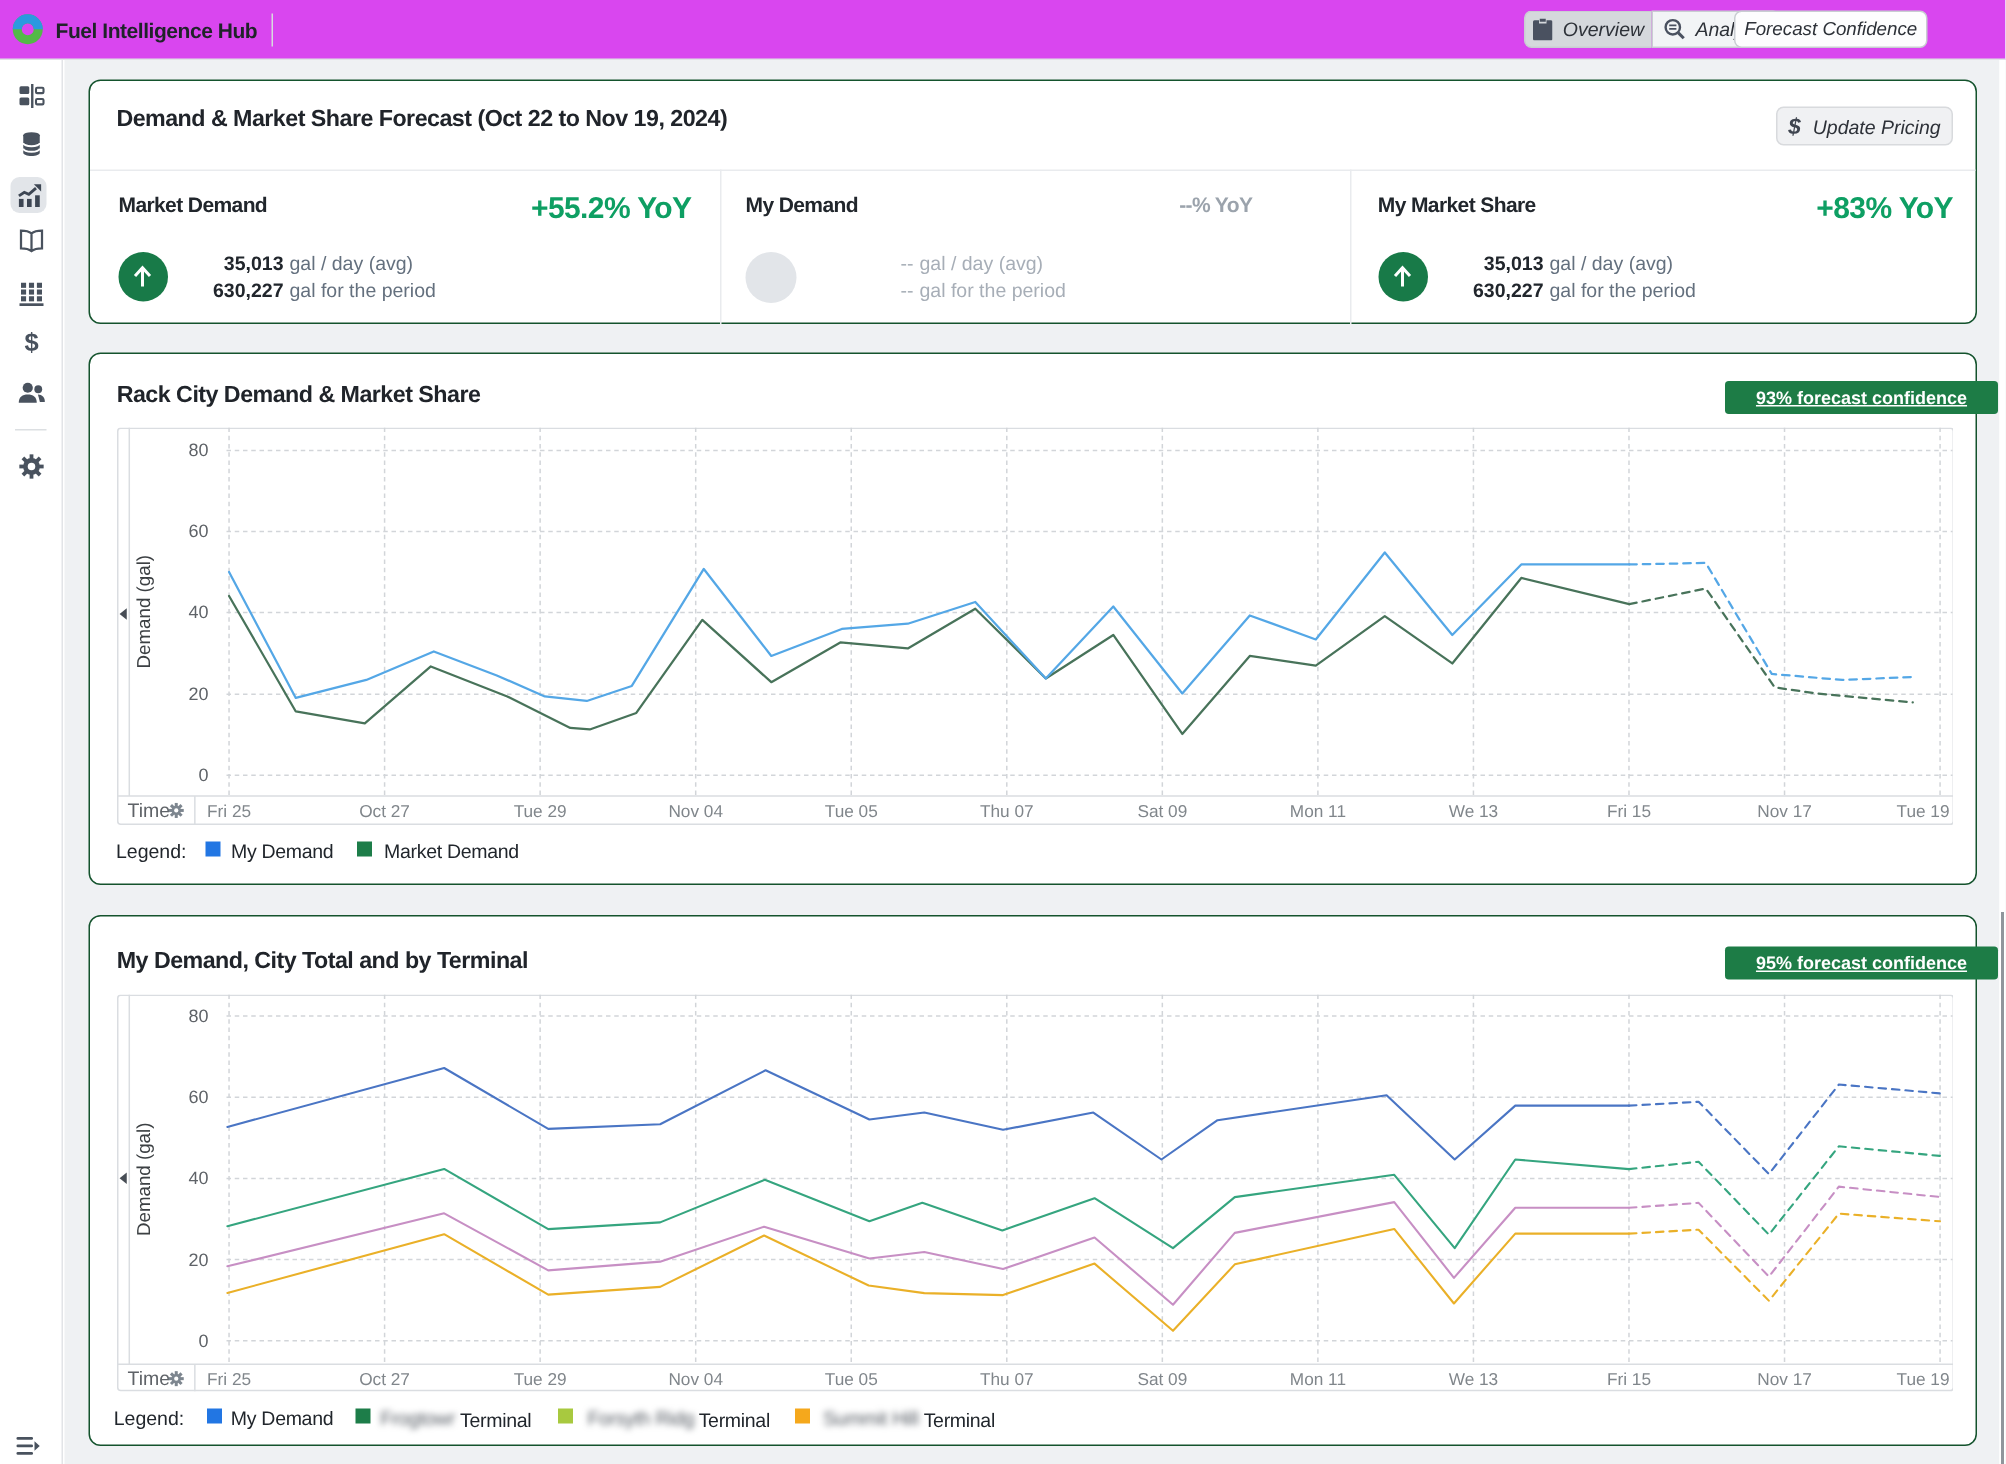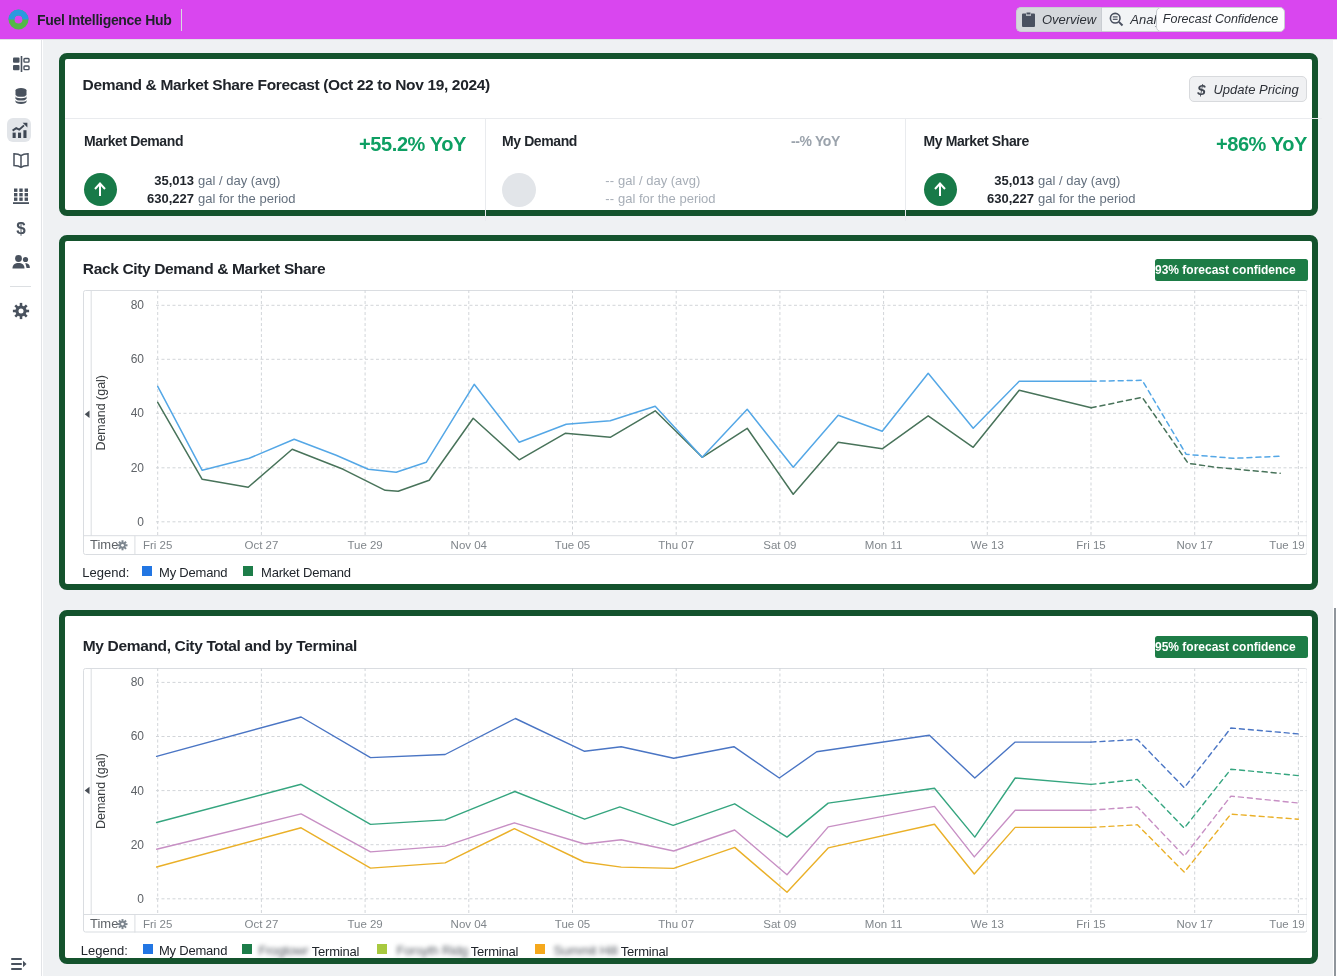--- a/index.html
+++ b/index.html
@@ -2,25 +2,25 @@
 <html><head>
 <meta charset="utf-8">
 <style>
 * { margin:0; padding:0; box-sizing:border-box; }
 html,body { width:1337px; height:976px; overflow:hidden; }
 body { font-family:"Liberation Sans", sans-serif; background:#fff; position:relative; }
 .abs { position:absolute; }
 #content { left:43px; top:40px; width:1290px; height:936px; background:#eff1f3; }
 #header { left:0; top:0; width:1337px; height:40px; background:#d946ef; border-bottom:1px solid #e0e2e5; z-index:5; }
 #sidebar { left:0; top:40px; width:42px; height:936px; background:#fff; border-right:1px solid #e2e4e7; z-index:4; }
-.card { position:absolute; background:#fff; border:6px solid #14532d; border-radius:8px; }
+.card { position:absolute; background:#fff; border:1px solid #14532d; border-radius:8px; }
 .h-title { font-size:14px; font-weight:bold; color:#1f2329; line-height:40px; letter-spacing:-0.3px; }
 .card-title { font-size:15.5px; font-weight:bold; color:#20242a; letter-spacing:-0.35px; }
 .btn { position:absolute; border:1px solid #c9cdd2; font-size:13px; color:#2d3138; display:flex; align-items:center; justify-content:center;font-style:italic; }
-.badge { position:absolute; width:153px; height:22.5px; background:#1d7c46; border-radius:2.5px; color:#fff; font-size:12px; font-weight:bold; text-align:left; line-height:22.5px; }
+.badge { position:absolute; width:182px; height:22.5px; background:#1d7c46; border-radius:2.5px; color:#fff; font-size:12px; font-weight:bold; text-align:center; line-height:22.5px;text-decoration:underline; }
 .statlabel { font-size:14px; font-weight:bold; color:#21262c; letter-spacing:-0.4px; }
 .yoy-g { font-size:20px; font-weight:bold; color:#0e9f63; letter-spacing:-0.4px; }
 .yoy-grey { font-size:14px; font-weight:bold; color:#9ba3ac; letter-spacing:-0.4px; }
 .val-b { font-size:13px; font-weight:bold; color:#21262c; }
 .val-u { font-size:13px; color:#64707e; }
 .val-grey { font-size:13px; color:#a7aeb7; }
 .legend-lbl { font-size:13px; font-weight:normal; color:#21262c; }
 .legend-txt { font-size:13px; color:#21262c; letter-spacing:-0.2px; }
 .lsq { position:absolute; width:10px; height:10px; }
 .blur-name { color:#555b63; filter:blur(2px); white-space:nowrap; height:16px; }
@@ -144,21 +144,21 @@
 
   <div class="abs statlabel" style="left:437px; top:74px;">My Demand</div>
   <div class="abs yoy-grey" style="left:680px; top:74px; width:141px; text-align:center;">--% YoY</div>
   <div class="abs" style="left:437px; top:114px; width:34px; height:34px; border-radius:50%; background:#e2e5e9;"></div>
   <div class="abs val-grey" style="left:449px; top:114.5px; width:100px; text-align:right;">--</div>
   <div class="abs val-grey" style="left:553px; top:114.5px;">gal / day (avg)</div>
   <div class="abs val-grey" style="left:449px; top:132.5px; width:100px; text-align:right;">--</div>
   <div class="abs val-grey" style="left:553px; top:132.5px;">gal for the period</div>
 
   <div class="abs statlabel" style="left:858.5px; top:74px;">My Market Share</div>
-  <div class="abs yoy-g" style="left:1101px; top:74px; width:141px; text-align:right;">+86% YoY</div>
+  <div class="abs yoy-g" style="left:1101px; top:74px; width:141px; text-align:right;">+83% YoY</div>
   <div class="abs" style="left:858.5px; top:114px; width:33.5px; height:33.5px; border-radius:50%; background:#187a48;"></div>
   <svg class="abs" style="left:866px; top:121px;" width="18" height="19" viewBox="0 0 18 19">
       <path d="M9 16 V4 M4 9 L9 3.5 L14 9" stroke="#fff" stroke-width="2" fill="none"></path>
     </svg>
   <div class="abs val-b" style="left:869px; top:114.5px; width:100px; text-align:right;">35,013</div>
   <div class="abs val-u" style="left:973px; top:114.5px;">gal / day (avg)</div>
   <div class="abs val-b" style="left:869px; top:132.5px; width:100px; text-align:right;">630,227</div>
   <div class="abs val-u" style="left:973px; top:132.5px;">gal for the period</div>
 </div>
 

